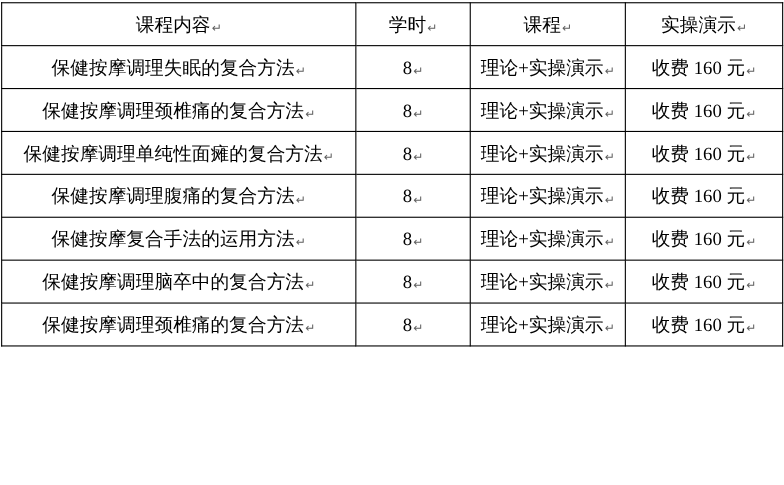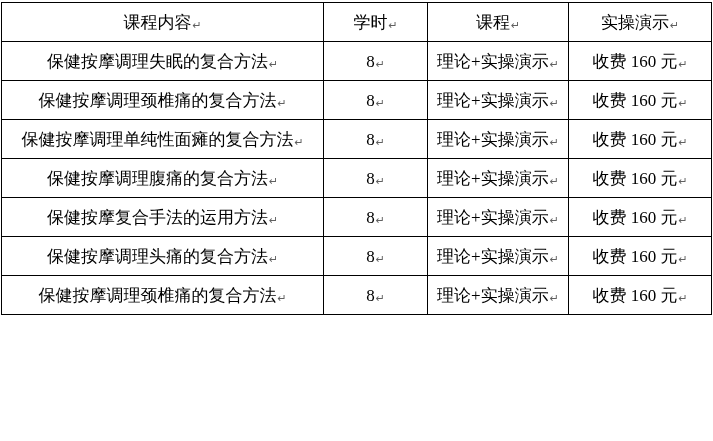--- a/index.html
+++ b/index.html
@@ -99,21 +99,21 @@
         <td><span class="celltext">理论+实操演示</span><span class="pmark">↵</span></td>
         <td><span class="celltext">收费 160 元</span><span class="pmark">↵</span></td>
       </tr>
       <tr>
         <td><span class="celltext">保健按摩复合手法的运用方法</span><span class="pmark">↵</span></td>
         <td><span class="celltext">8</span><span class="pmark">↵</span></td>
         <td><span class="celltext">理论+实操演示</span><span class="pmark">↵</span></td>
         <td><span class="celltext">收费 160 元</span><span class="pmark">↵</span></td>
       </tr>
       <tr>
-        <td><span class="celltext">保健按摩调理头痛的复合方法</span><span class="pmark">↵</span></td>
+        <td><span class="celltext">保健按摩调理脑卒中的复合方法</span><span class="pmark">↵</span></td>
         <td><span class="celltext">8</span><span class="pmark">↵</span></td>
         <td><span class="celltext">理论+实操演示</span><span class="pmark">↵</span></td>
         <td><span class="celltext">收费 160 元</span><span class="pmark">↵</span></td>
       </tr>
       <tr>
         <td><span class="celltext">保健按摩调理颈椎痛的复合方法</span><span class="pmark">↵</span></td>
         <td><span class="celltext">8</span><span class="pmark">↵</span></td>
         <td><span class="celltext">理论+实操演示</span><span class="pmark">↵</span></td>
         <td><span class="celltext">收费 160 元</span><span class="pmark">↵</span></td>
       </tr>

